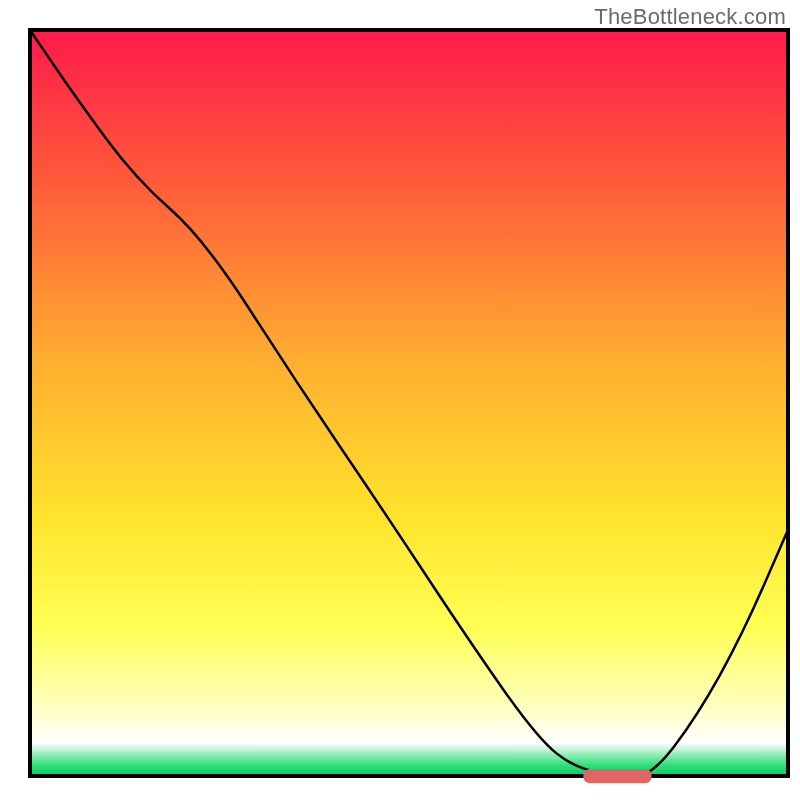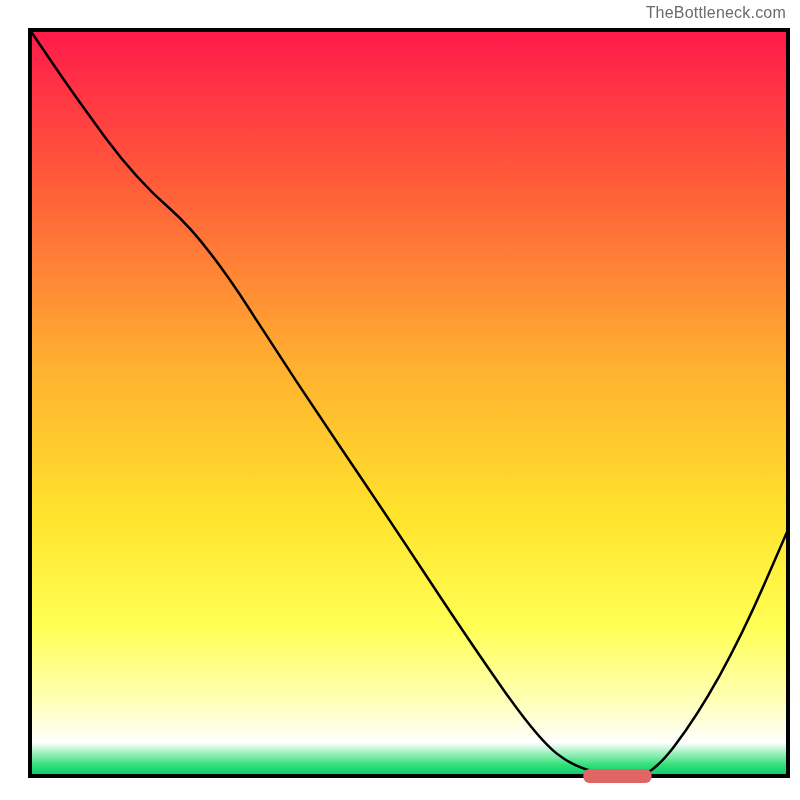--- a/index.html
+++ b/index.html
@@ -12,21 +12,21 @@
   }
   .container {
     position: relative;
     width: 800px;
     height: 800px;
   }
   .watermark {
     position: absolute;
     top: 4px;
     right: 14px;
-    font-size: 16px;
+    font-size: 22px;
     font-weight: 400;
     color: #6b6b6b;
     letter-spacing: 0.2px;
   }
   svg.plot {
     position: absolute;
     top: 0;
     left: 0;
   }
 </style>

